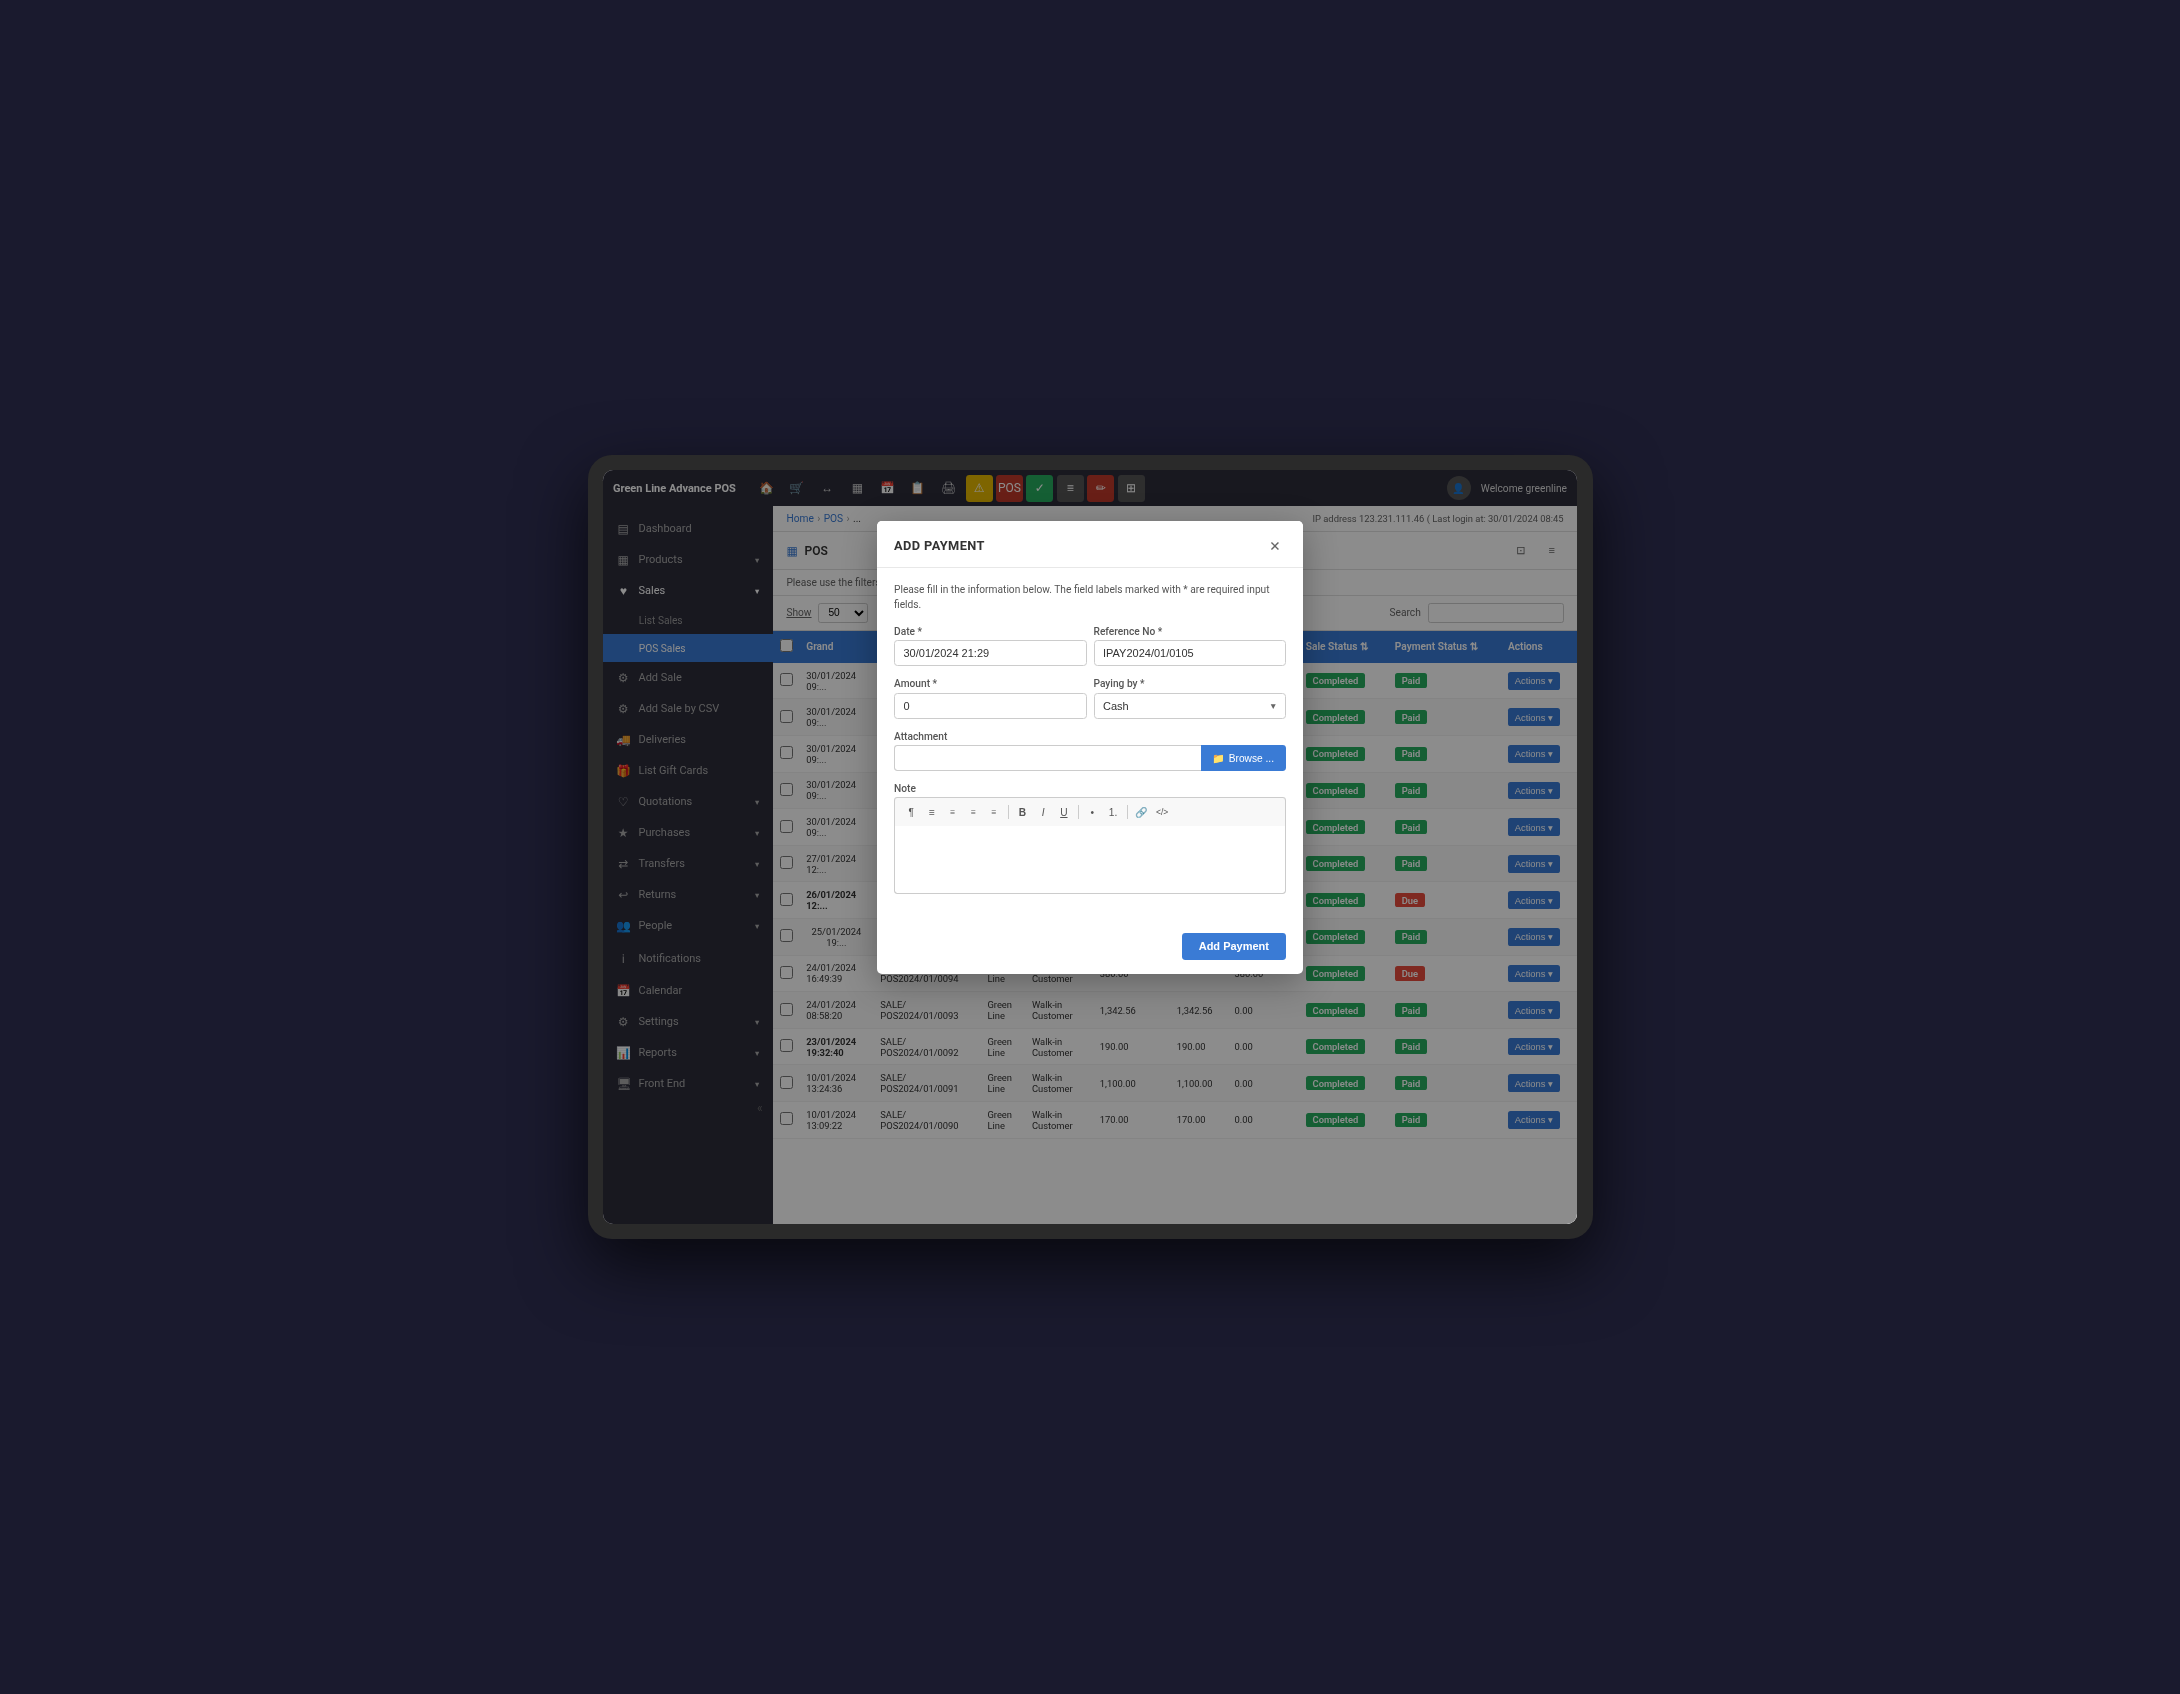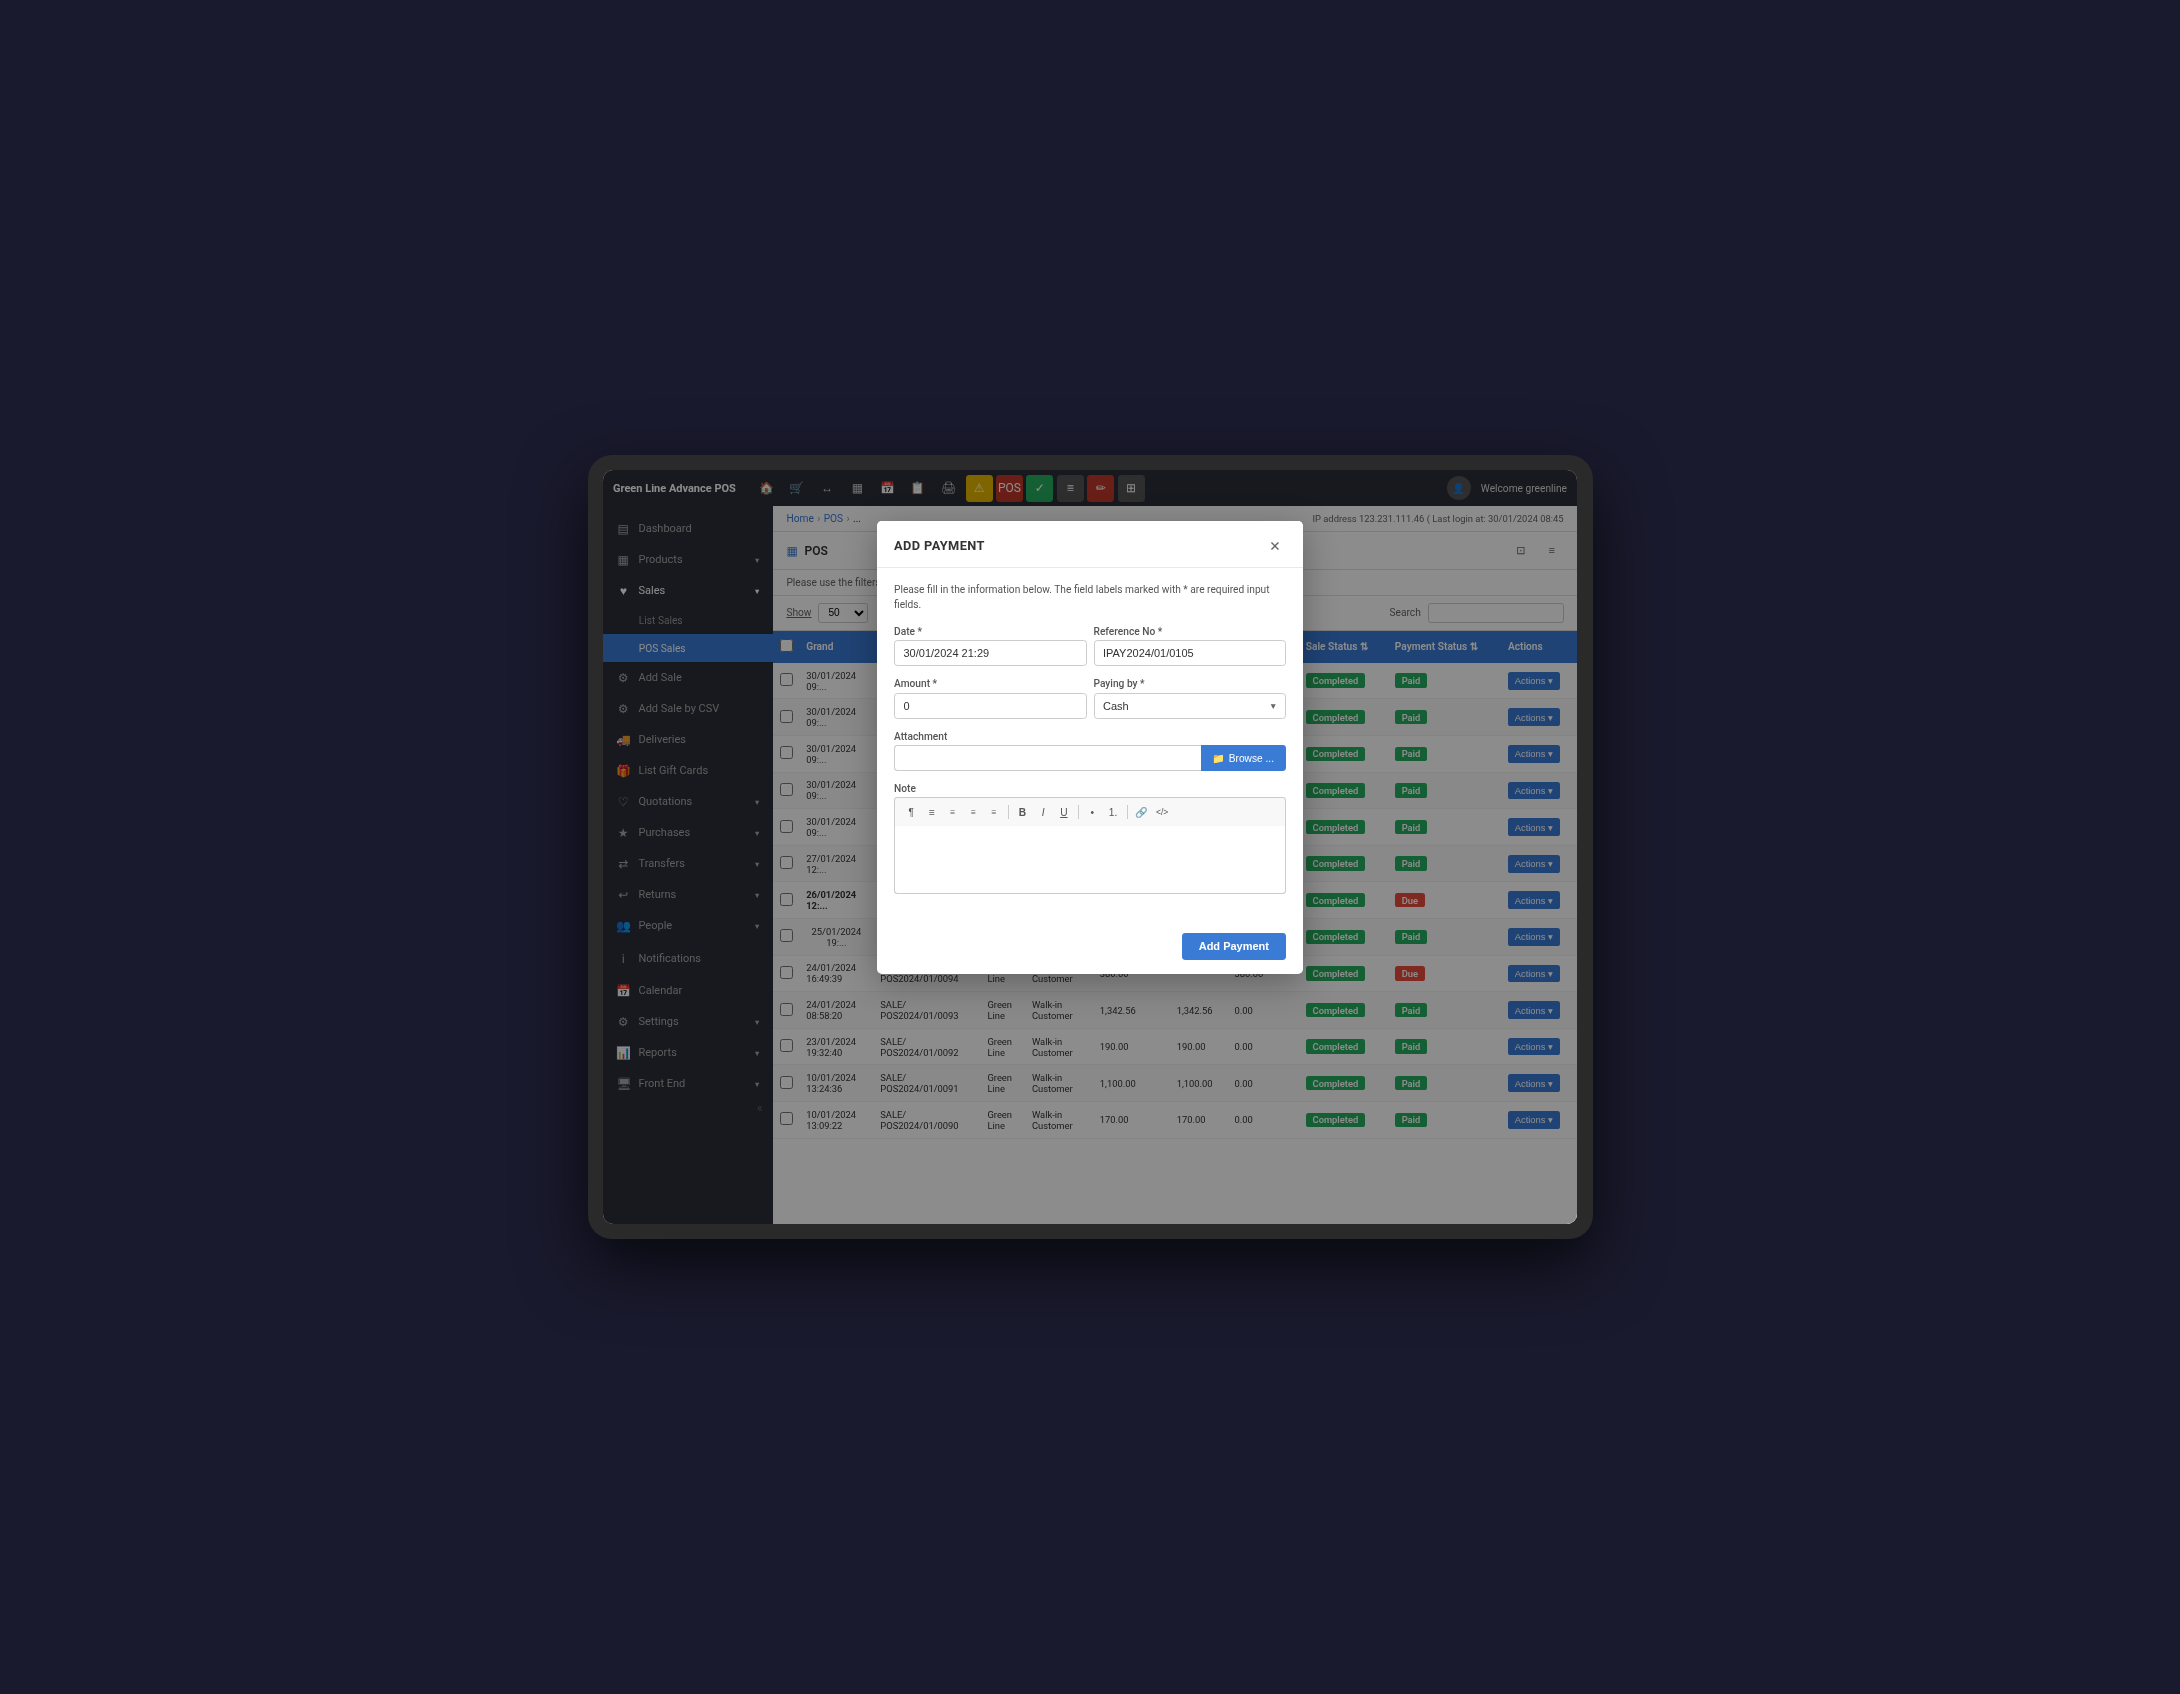--- a/index.html
+++ b/index.html
@@ -837,21 +837,21 @@
 Customer</td>
       <td style="font-size:9.4px;">1,342.56</td>
       <td style="font-size:9.4px;">1,342.56</td>
       <td style="font-size:9.4px;">0.00</td>
       <td><span class="badge badge-completed">Completed</span></td>
       <td><span class="badge badge-paid">Paid</span></td>
       <td><button class="actions-btn">Actions ▾</button></td>
     </tr>
                 <tr style="background: rgb(255, 255, 255);">
       <td><input type="checkbox" class="checkbox-input" style=""></td>
-      <td style="white-space:pre-line;font-size:9.4px;">23/01/2024
+      <td style="white-space:pre-line;font-size:9.4px;font-weight:bold;">23/01/2024
 19:32:40</td>
       <td style="white-space:pre-line;font-size:9.4px;">SALE/
 POS2024/01/0092</td>
       <td style="white-space:pre-line;font-size:9.4px;">Green
 Line</td>
       <td style="white-space:pre-line;font-size:9.4px;">Walk-in
 Customer</td>
       <td style="font-size:9.4px;">190.00</td>
       <td style="font-size:9.4px;">190.00</td>
       <td style="font-size:9.4px;">0.00</td>

